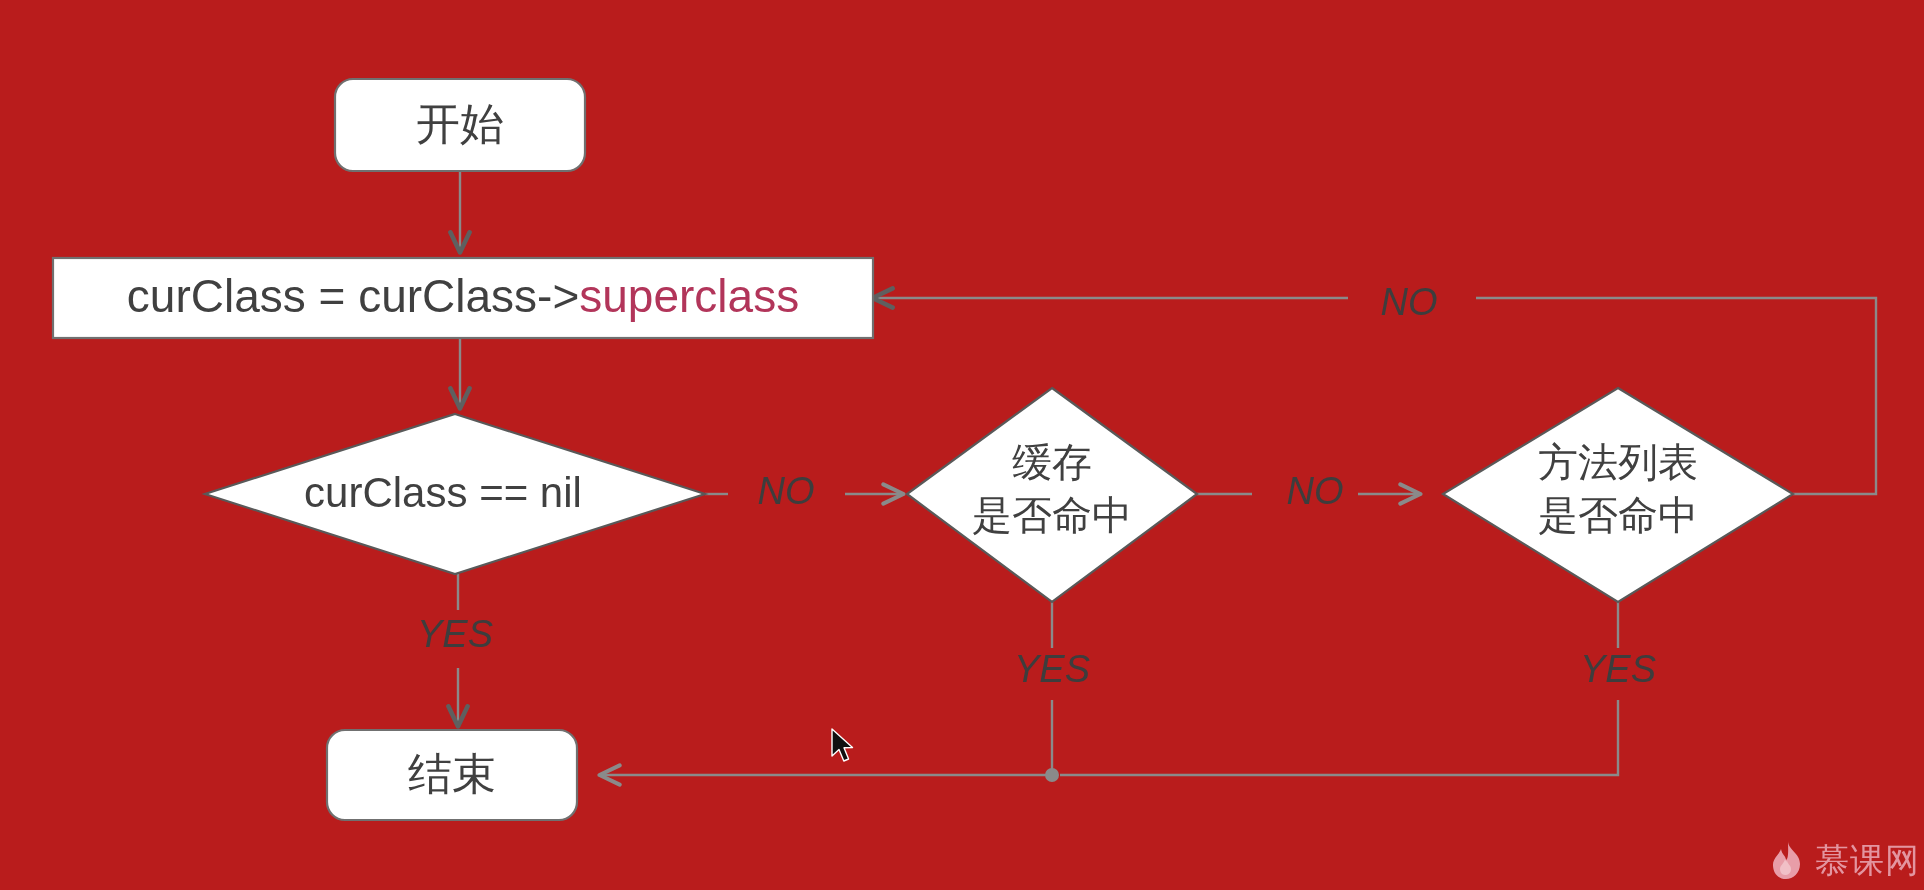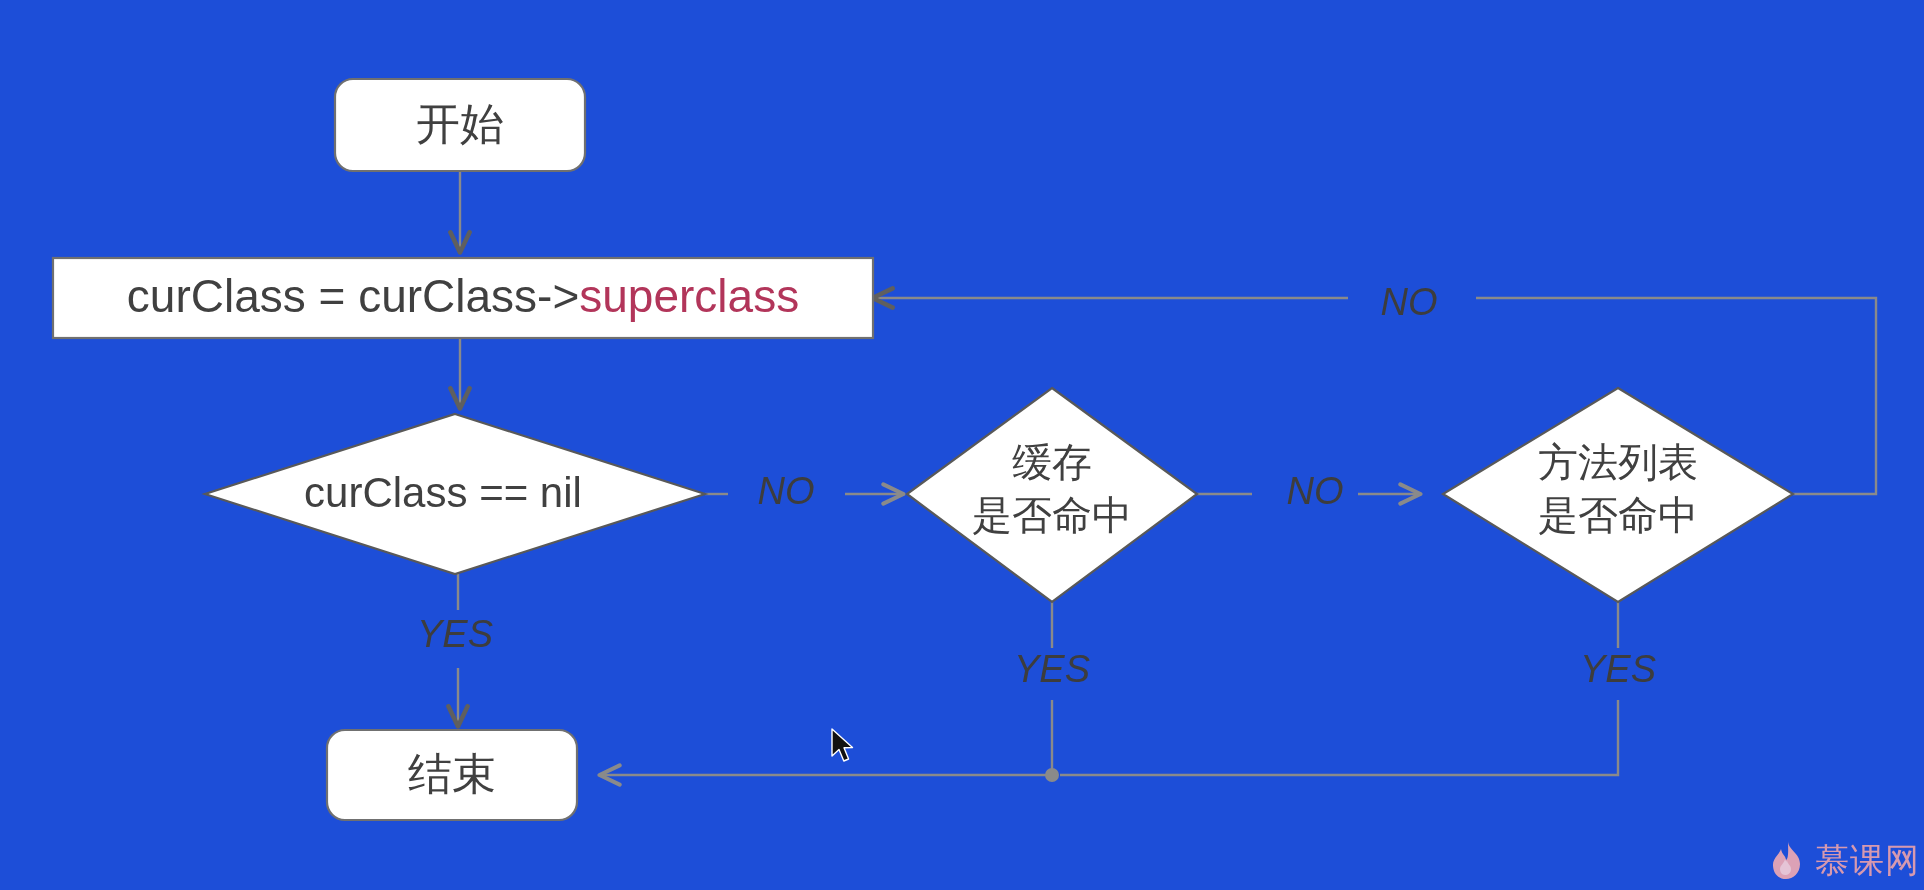--- a/index.html
+++ b/index.html
@@ -7,21 +7,21 @@
     padding: 0;
     background: #ffffff;
   }
   body {
     font-family: "Liberation Sans", "DejaVu Sans", sans-serif;
   }
   #stage {
     position: relative;
     width: 1924px;
     height: 890px;
-    background: #1d4ed8;
+    background: #b91c1c;
     overflow: hidden;
   }
   #flow-svg {
     position: absolute;
     top: 0;
     left: 0;
     width: 1924px;
     height: 890px;
     display: block;
   }

